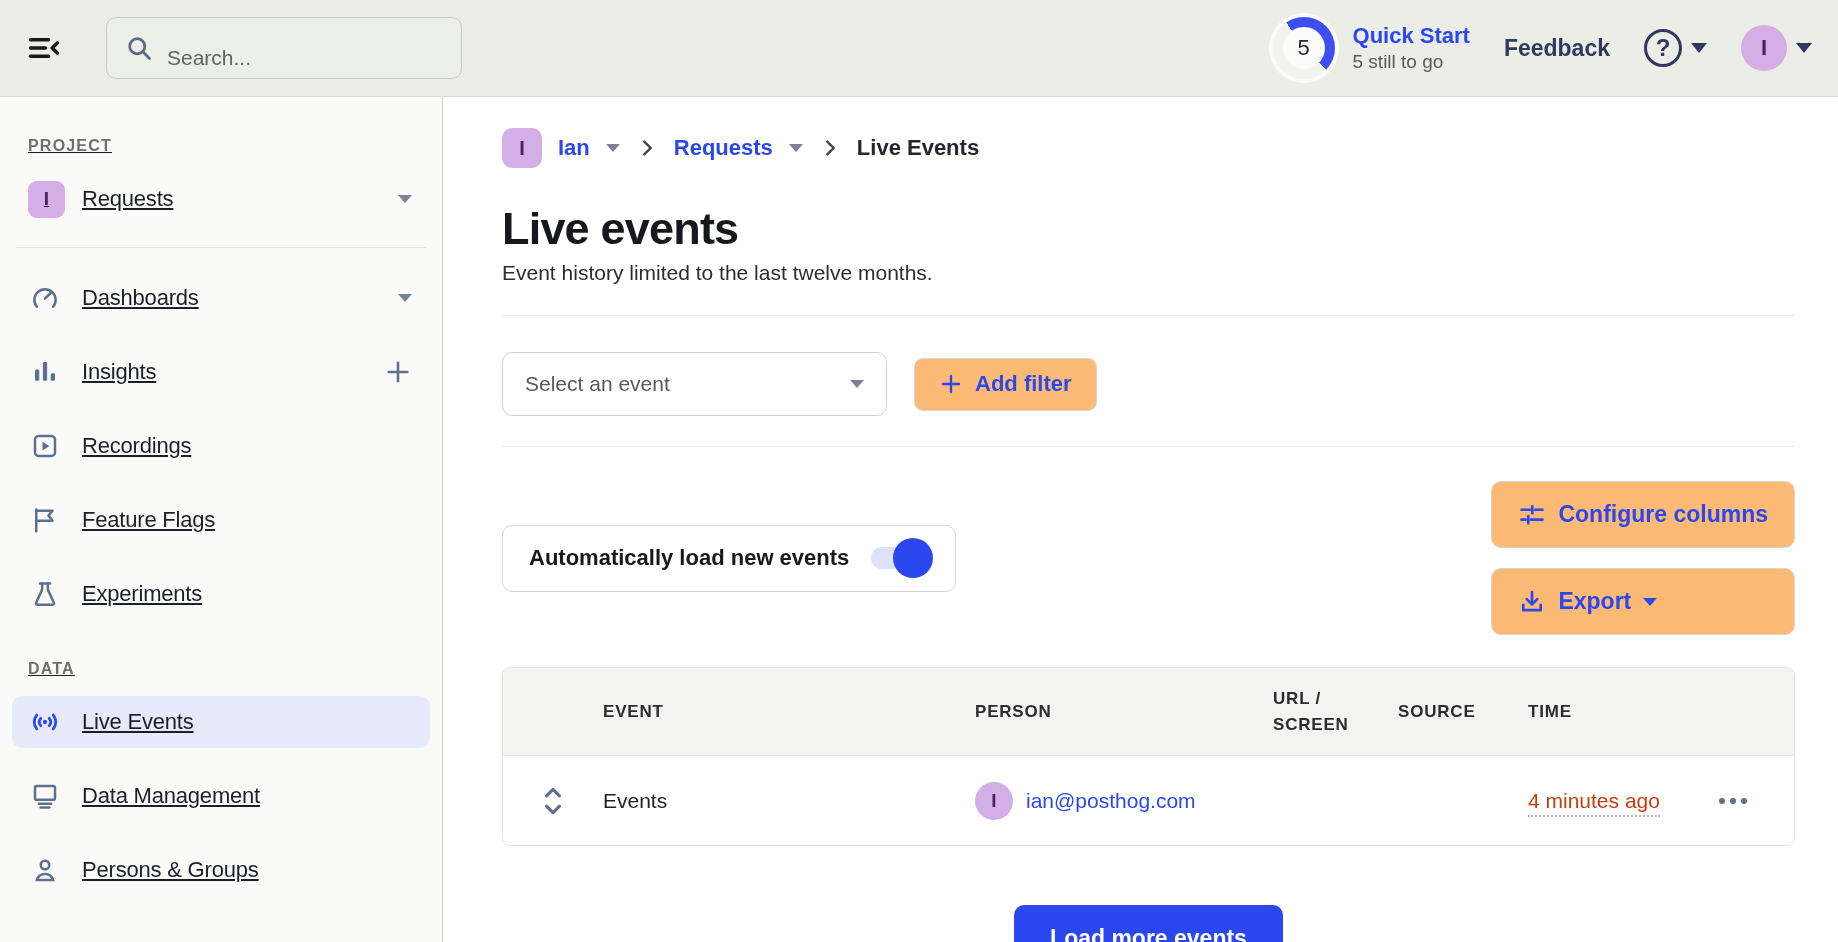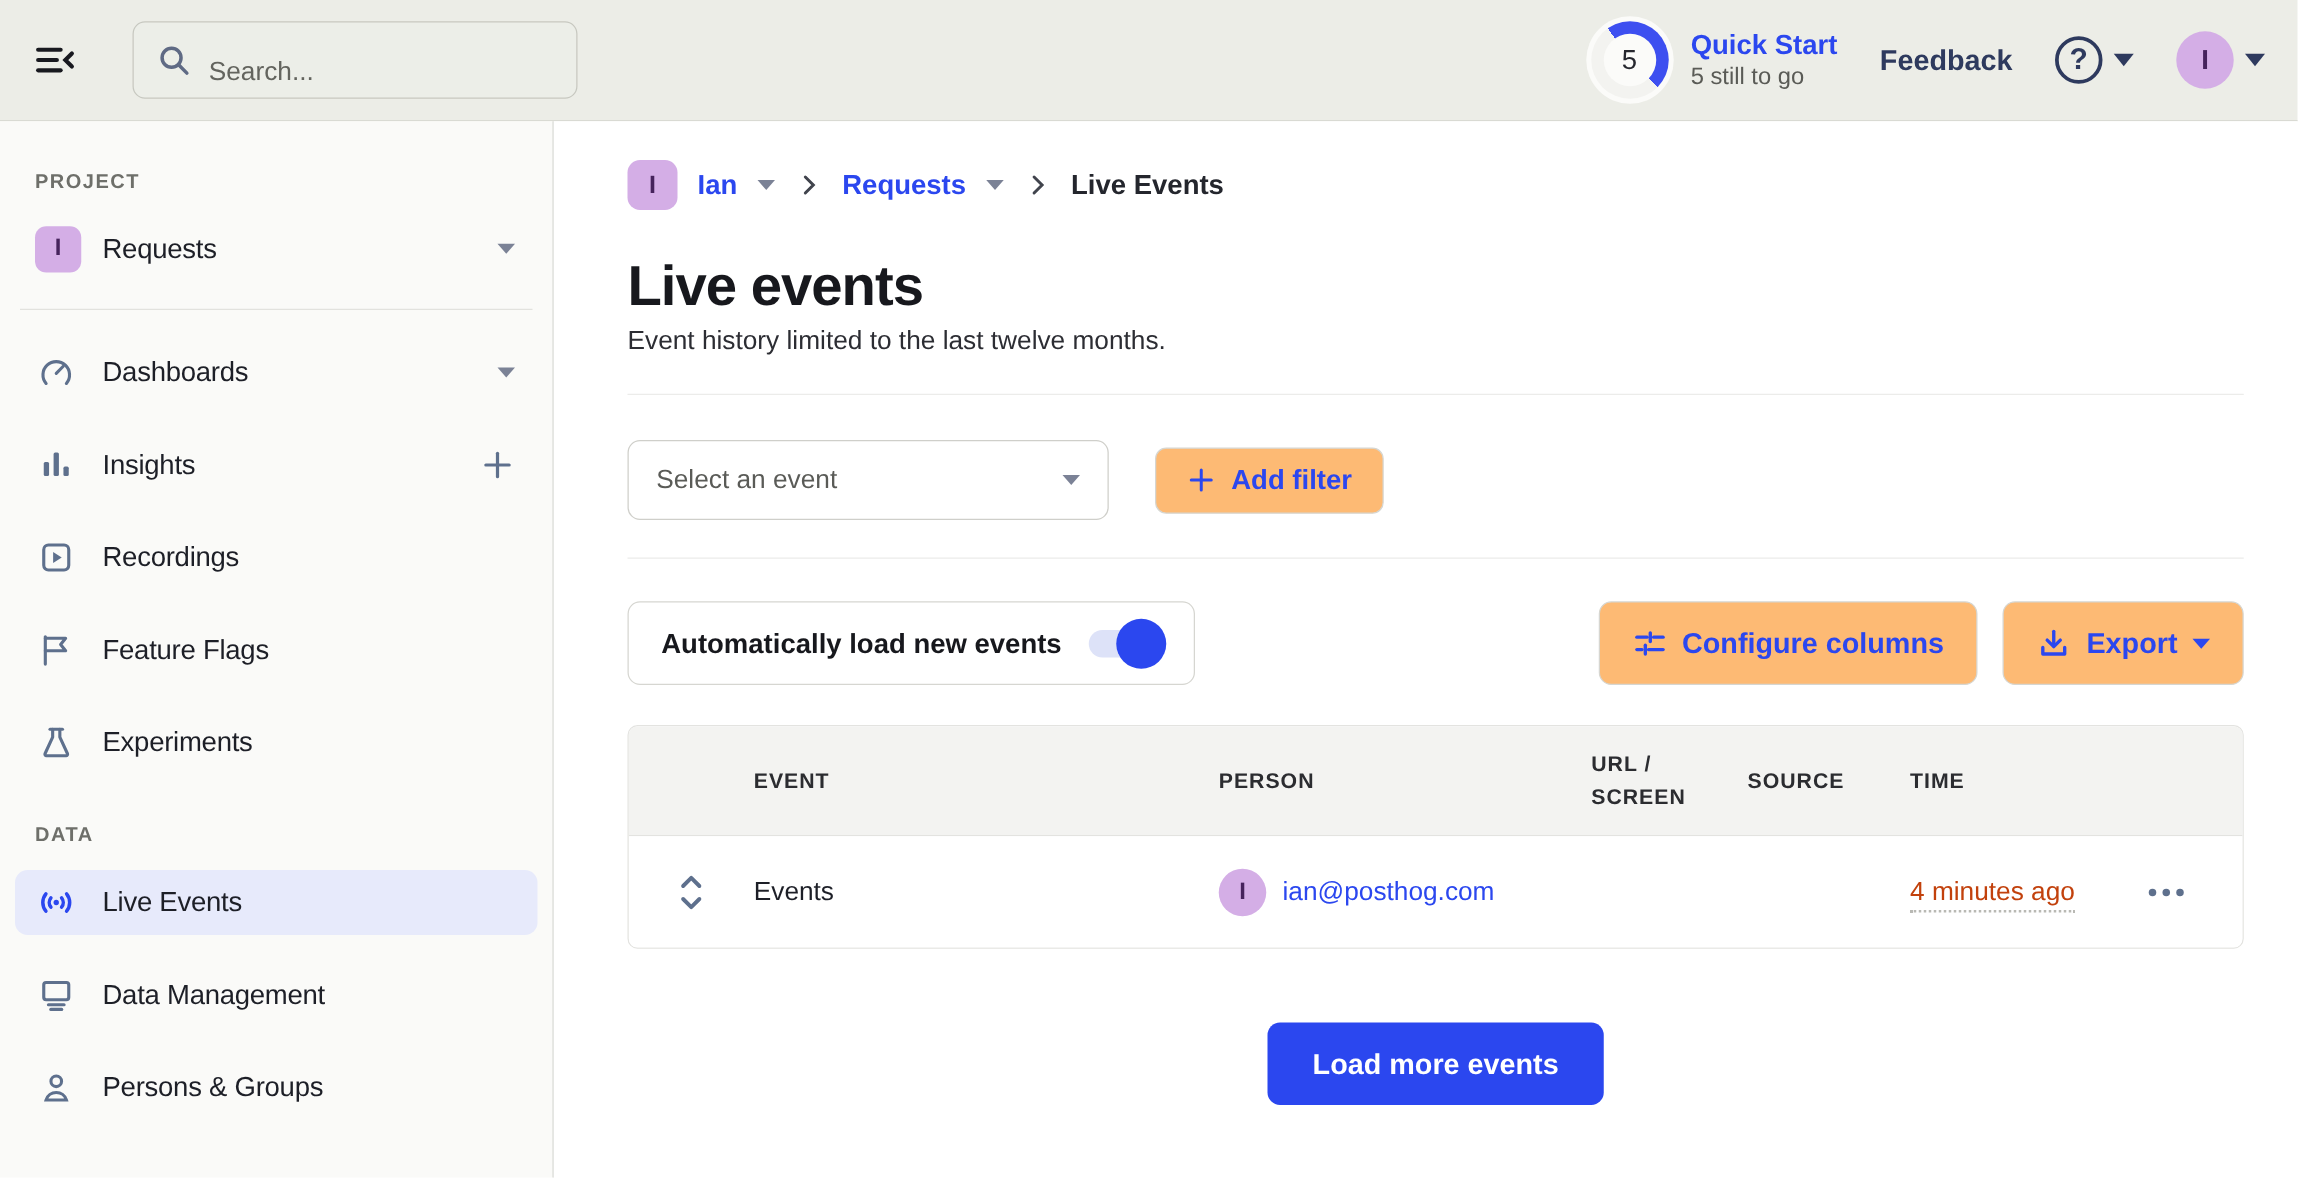--- a/index.html
+++ b/index.html
@@ -36,21 +36,21 @@
   .help-circle{ width:38px; height:38px; border-radius:50%; border:3px solid #2e3a5e; color:#2e3a5e;
     display:flex; align-items:center; justify-content:center; font-size:24px; font-weight:700; }
   .caret{ width:0; height:0; border-left:8px solid transparent; border-right:8px solid transparent; border-top:10px solid #2e3a5e; }
   .caret.small{ border-left-width:7px; border-right-width:7px; border-top-width:8px; border-top-color:#7b8296; }
   .avatar{ width:46px; height:46px; border-radius:50%; background:#d4aee6; color:#46235c;
     display:flex; align-items:center; justify-content:center; font-size:22px; font-weight:600; }
 
   
   .sidebar{
     position:absolute; top:97px; left:0; bottom:0; width:443px;
-    background:#fafaf8; border-right:1px solid #d4d5cf; padding:40px 12px 0 12px;
+    background:#fafaf8; border-right:1px solid #d4d5cf; padding:40px 12px 0 12px;text-decoration:underline;
   }
   .section-label{ font-size:16px; font-weight:700; letter-spacing:1.2px; color:#6e6f6a; padding-left:16px; margin-bottom:18px; }
   .side-row{ display:flex; align-items:center; height:52px; padding:0 18px 0 16px; margin-bottom:22px; border-radius:10px; cursor:pointer; }
   .side-row .s-icon{ width:34px; display:flex; justify-content:center; color:#5e708d; flex:none; }
   .side-row .s-label{ font-size:22px; color:#1d1f27; margin-left:20px; letter-spacing:-0.2px; }
   .side-row .trail{ margin-left:auto; display:flex; align-items:center; color:#5e708d; }
   .proj-badge{ width:37px; height:37px; border-radius:9px; background:#d4aee6; color:#46235c; flex:none;
     display:flex; align-items:center; justify-content:center; font-size:19px; font-weight:600; }
   .side-row.project .s-label{ margin-left:17px; }
   .side-divider{ height:1px; background:#e2e2de; margin:2px 4px 24px 4px; }
@@ -66,36 +66,36 @@
     display:flex; align-items:center; justify-content:center; font-size:20px; font-weight:600; }
   .bc-link{ font-size:22px; font-weight:700; color:#2b47ef; cursor:pointer; }
   .bc-current{ font-size:22px; font-weight:600; color:#24262d; }
   .bc-sep{ color:#525662; display:flex; align-items:center; }
   .bc-caret{ width:0; height:0; border-left:7px solid transparent; border-right:7px solid transparent; border-top:8px solid #7b8296; cursor:pointer; }
 
   .page-title{ margin-top:34px; font-size:45px; font-weight:800; letter-spacing:-0.8px; color:#17181d; }
   .page-desc{ margin-top:6px; font-size:21px; color:#2c2d33; }
   .rule{ height:1px; background:#ececea; border:none; margin-top:30px; }
 
-  .filter-row{ margin-top:36px; display:flex; align-items:center; gap:37px; }
+  .filter-row{ margin-top:36px; display:flex; align-items:center; gap:27px; }
   .select-box{ width:385px; height:64px; border:1.5px solid #cfcfca; border-radius:10px; background:#fff;
     display:flex; align-items:center; padding:0 22px; cursor:pointer; }
   .select-box .sel-text{ font-size:21px; color:#5a5b57; }
   .select-box .caret.small{ margin-left:auto; }
   .btn{ display:flex; align-items:center; gap:12px; background:#fdba74; border:1.5px solid #d6d6d1; border-radius:9px;
     color:#2b47ef; font-weight:700; cursor:pointer; font-family:inherit; }
   .btn-addfilter{ height:53px; padding:0 24px; font-size:22px; }
 
   .toolbar-row{ margin-top:34px; display:flex; align-items:center; }
   .autoload{ height:67px; border:1.5px solid #d6d6d1; border-radius:10px; background:#fff;
     display:flex; align-items:center; gap:22px; padding:0 26px; }
   .autoload-label{ font-size:22px; font-weight:600; color:#17181d; }
   .toggle{ position:relative; width:58px; height:22px; background:#dde2f8; border-radius:11px; cursor:pointer; }
   .toggle .knob{ position:absolute; right:-4px; top:-9px; width:40px; height:40px; border-radius:50%; background:#2b47ef; }
-  .toolbar-right{ margin-left:auto; display:flex; gap:20px; }
+  .toolbar-right{ margin-left:auto; display:flex; gap:20px;flex-direction:column; }
   .btn-toolbar{ height:67px; padding:0 26px; font-size:23px; border-radius:10px; }
 
   .events-table{ margin-top:32px; width:1293px; border:1px solid #e3e3e0; border-radius:8px; overflow:hidden; }
   .t-grid{ display:grid; grid-template-columns:100px 372px 298px 125px 130px 1fr 75px; align-items:center; }
   .t-head{ background:#f3f3f1; height:88px; border-bottom:1px solid #e3e3e0; }
   .t-head .th{ font-size:17px; font-weight:700; letter-spacing:0.8px; color:#2b2c30; text-transform:uppercase; padding-right:16px; line-height:1.5; }
   .t-row{ height:89px; background:#fff; }
   .expand-cell{ display:flex; justify-content:center; color:#5e708d; cursor:pointer; }
   .cell-event{ font-size:21px; color:#1d1f27; }
   .cell-person{ display:flex; align-items:center; gap:13px; }

